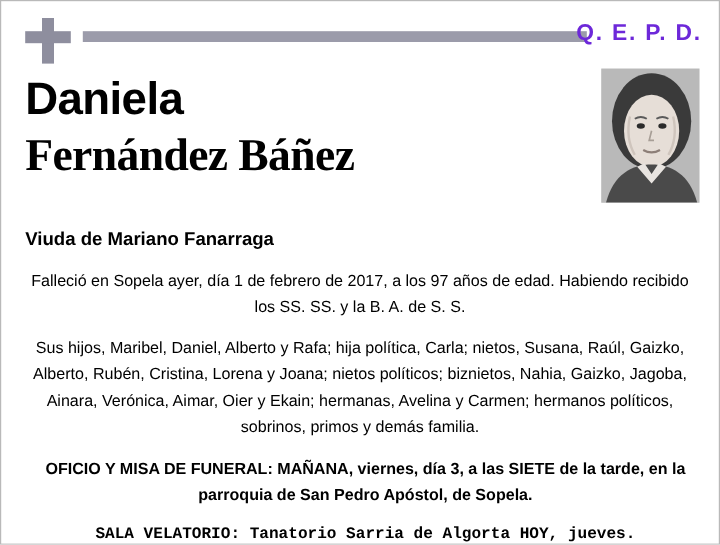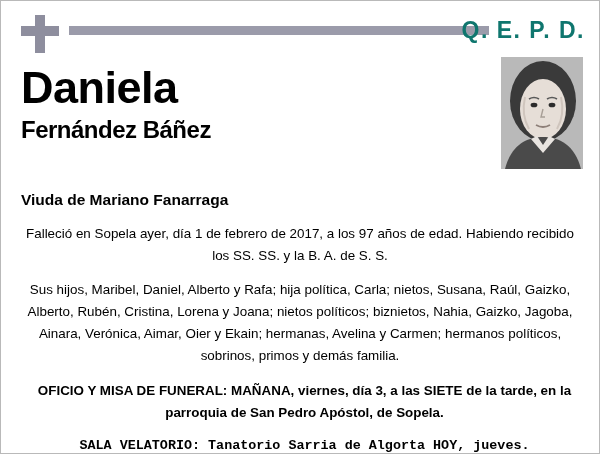--- a/index.html
+++ b/index.html
@@ -55,48 +55,49 @@
     left: 54px;
     right: 96px;
     top: 15px;
     height: 9px;
     background: #9b9baa;
   }
   .qepd {
     position: absolute;
     right: 0;
     top: 6px;
-    font-size: 23px;
+    font-size: 19px;
     font-weight: bold;
     letter-spacing: 1.5px;
-    color: #0f766e;
+    color: #6d28d9;
   }
 
   
   .name-row {
     position: relative;
     margin: 4px 14px 0 14px;
     min-height: 116px;
   }
   .names {
     padding-left: 6px;
     padding-right: 130px;
   }
   .first-name {
-    font-size: 45px;
+    font-size: 38px;
     font-weight: bold;
     line-height: 1.18;
     letter-spacing: -0.5px;
   }
   .last-name {
-    font-size: 24px;
+    font-size: 38px;
     font-weight: bold;
     line-height: 1.18;
     letter-spacing: -0.5px;
     margin-top: 2px;
+    font-family: Liberation Serif, serif;
   }
 
   
   .portrait {
     position: absolute;
     right: 2px;
     top: -4px;
     width: 82px;
     height: 112px;
     background: #d9d9d9;

